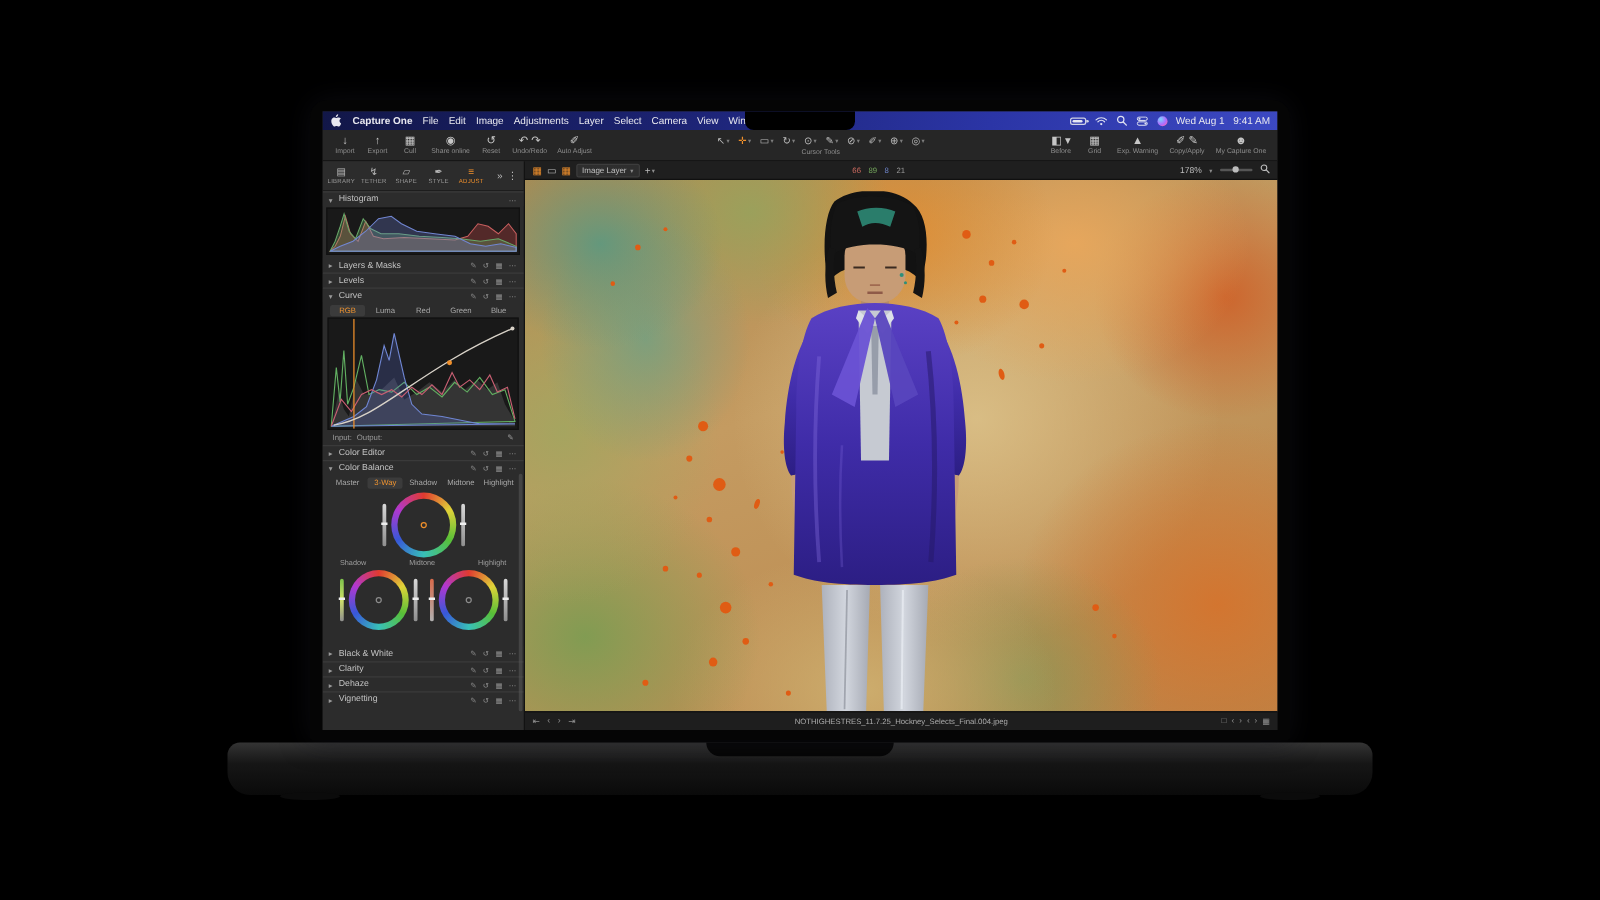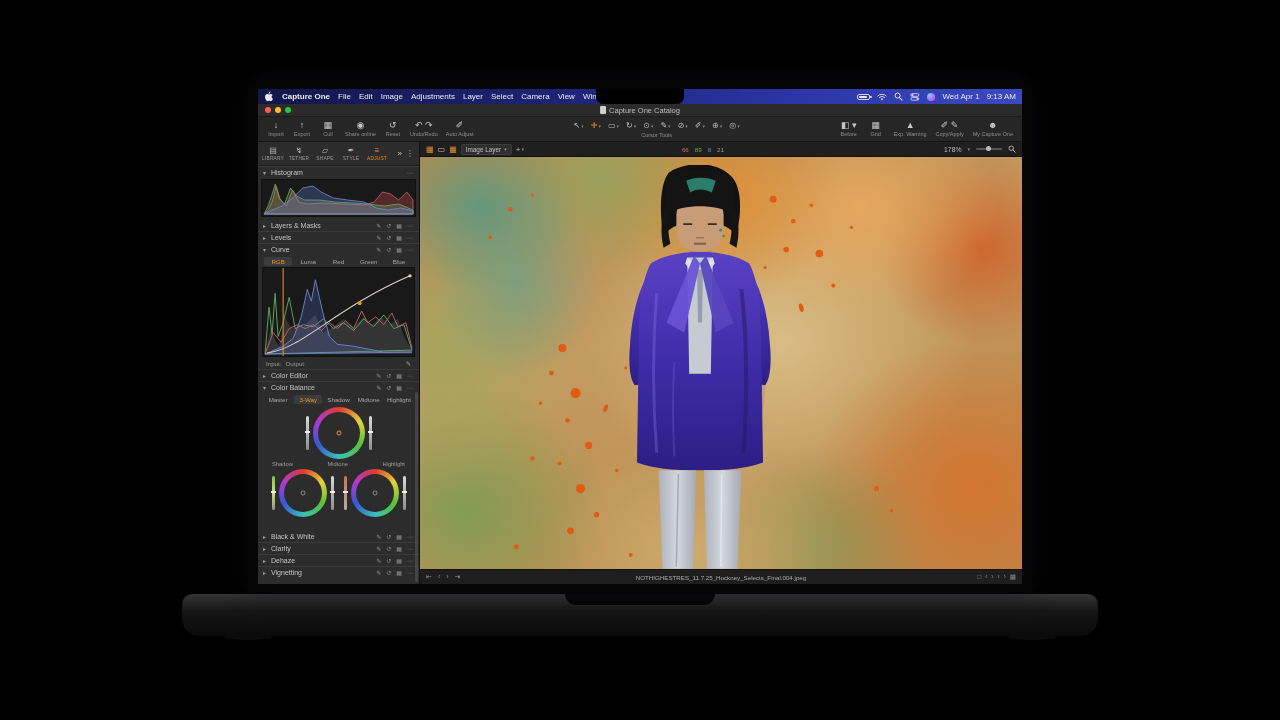--- a/index.html
+++ b/index.html
@@ -209,36 +209,25 @@
             <svg width="10" height="8" viewBox="0 0 12 10">
                 <g fill="none" stroke="#dfe2f2" stroke-width="1">
                   <rect x="0.8" y="0.8" width="10" height="3.4" rx="1.7"></rect>
                   <rect x="0.8" y="5.6" width="10" height="3.4" rx="1.7"></rect>
                 </g>
                 <circle cx="3" cy="2.5" r="1.1" fill="#dfe2f2"></circle>
                 <circle cx="9" cy="7.3" r="1.1" fill="#dfe2f2"></circle>
               </svg>
           </span>
           <span class="sticon siri"></span>
-          <span class="mb-date">Wed Apr 1</span>
-          <span class="mb-date">9:13 AM</span>
+          <span class="mb-date">Wed Aug 1</span>
+          <span class="mb-date">9:41 AM</span>
         </div>
       </div>
 
-      <div class="titlebar">
-        <div class="lights">
-          <span class="light red"></span>
-          <span class="light yel"></span>
-          <span class="light grn"></span>
-        </div>
-        <div class="wtitle">
-          <span class="docicon"></span>
-          <span>Capture One Catalog</span>
-        </div>
-      </div>
 
       <div class="toolbar">
         <div class="tb-group">
 
             <div class="tbtn">
               <span class="g">↓</span>
               <span class="l">Import</span>
             </div>
 
             <div class="tbtn">

